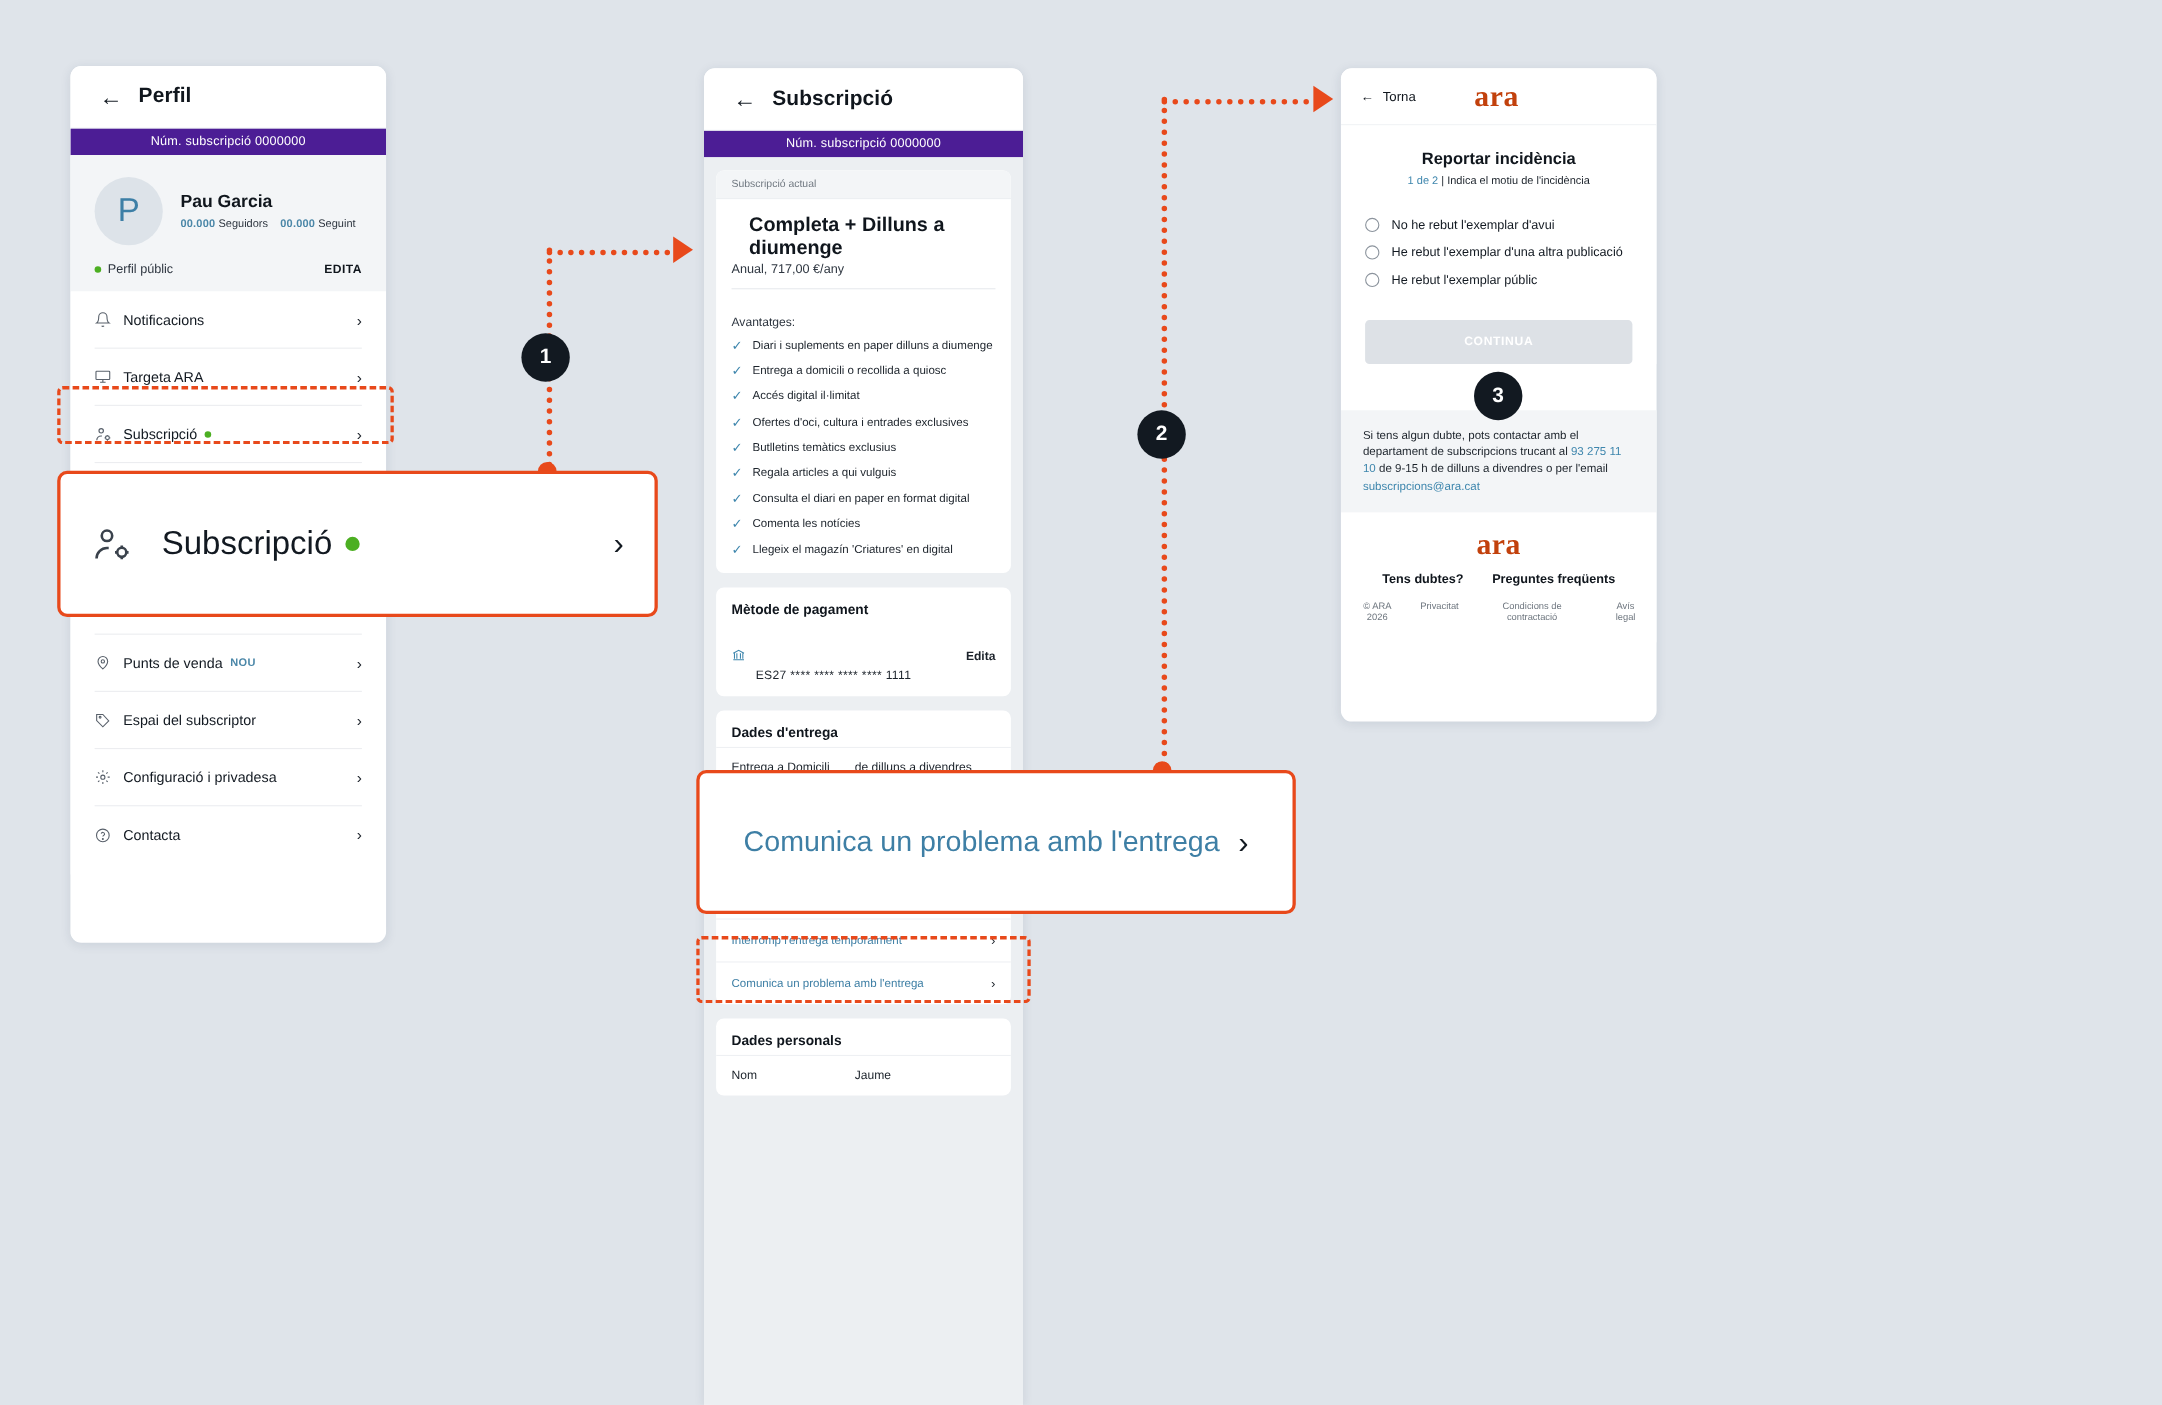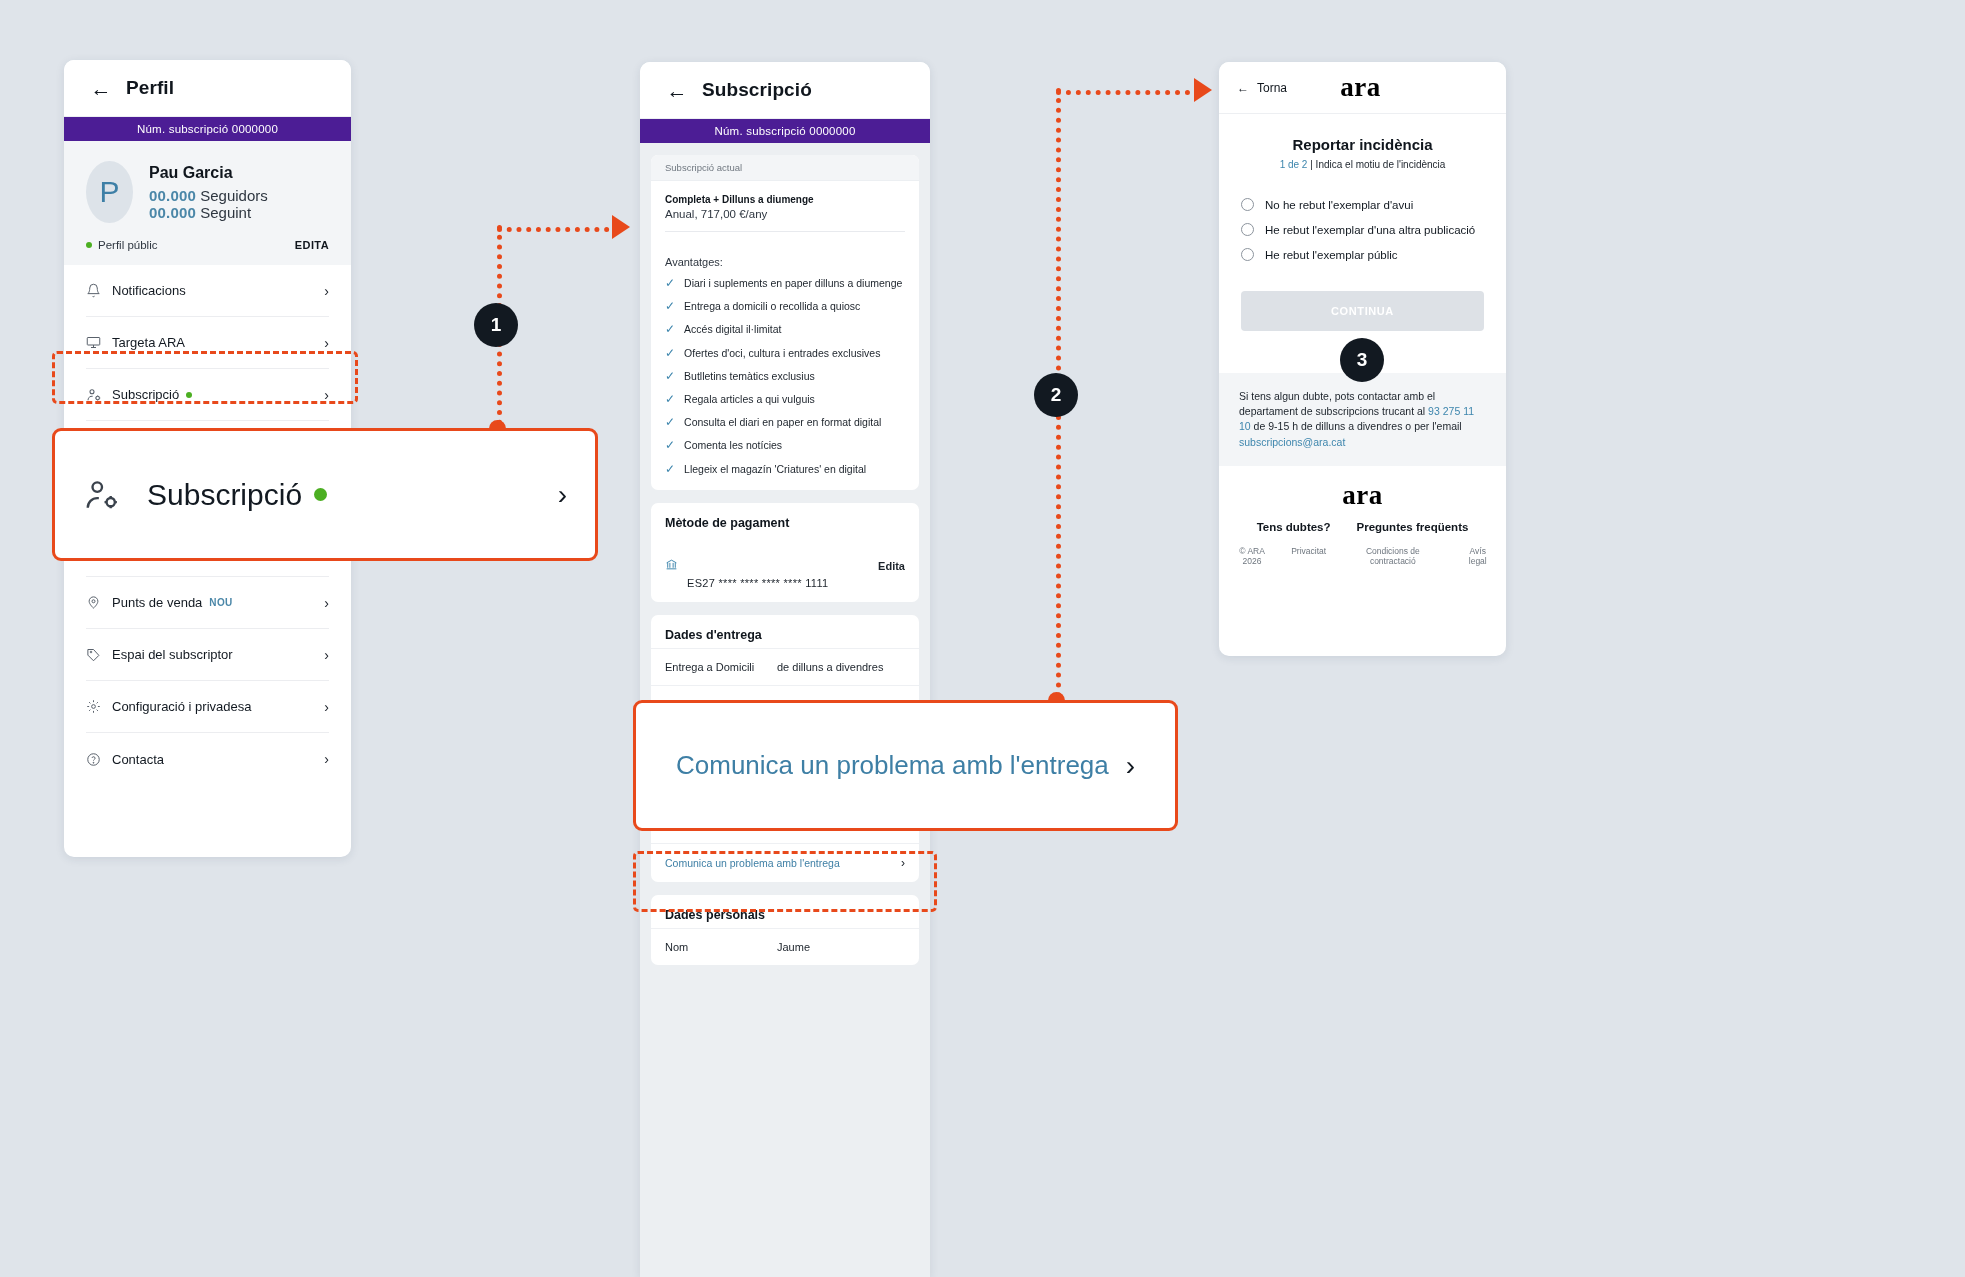--- a/index.html
+++ b/index.html
@@ -46,21 +46,21 @@
     padding: 20px 22px 14px 22px;
   }
   .prof-row { display: flex; align-items: center; gap: 16px; }
   .avatar {
     width: 62px; height: 62px; border-radius: 50%;
     background: #dde3e9;
     display: flex; align-items: center; justify-content: center;
     color: #3d7fa6; font-size: 30px; font-weight: 300;
   }
   .prof-name { font-size: 16px; font-weight: bold; color: #10161d; margin-bottom: 5px; }
-  .prof-stats { font-size: 15px; color: #2e3640; }
+  .prof-stats { font-size: 10px; color: #2e3640; }
   .stat-num { color: #4b87a8; font-weight: bold; letter-spacing: .2px; }
   .prof-foot {
     display: flex; align-items: center; justify-content: space-between;
     margin-top: 16px;
   }
   .pub { font-size: 11.5px; color: #2e3640; display: flex; align-items: center; gap: 6px; }
   .dot-green { width: 6px; height: 6px; border-radius: 50%; background: #4caf22; display: inline-block; }
   .edita { font-size: 11px; font-weight: bold; color: #10161d; letter-spacing: .4px; }
 
   .menu { padding: 0 0 10px 0; background: #fff; }
@@ -80,21 +80,21 @@
 
   
   #panel2 { left: 640px; top: 62px; width: 290px; height: 1215px; border-radius: 10px 10px 0 0; }
   .p2body { background: #eceff2; padding: 12px 11px 0 11px; height: calc(100% - 81px); overflow: hidden; }
   .card { background: #fff; border-radius: 7px; margin-bottom: 13px; overflow: hidden; }
   .card-head {
     background: #f3f5f7; font-size: 9.5px; color: #707880;
     padding: 7px 14px; border-bottom: 1px solid #eceff2;
   }
   .card-pad { padding: 13px 14px; }
-  .plan-name { font-size: 10px; font-weight: bold; color: #10161d; }
+  .plan-name { font-size: 18px; font-weight: bold; color: #10161d; margin-left: 16px; }
   .plan-price { font-size: 11.5px; color: #2e3640; margin-top: 3px; }
   .hr { height: 1px; background: #e8eaee; margin: 11px 0 0 0; }
   .adv-label { font-size: 11px; color: #2e3640; padding: 11px 14px 4px 14px; }
   .adv { display: flex; align-items: flex-start; gap: 9px; padding: 5px 14px; }
   .adv .ck { color: #3e86ad; font-size: 12px; line-height: 1.1; }
   .adv .tx { font-size: 10.5px; color: #1c232b; line-height: 1.25; }
   .sec-title { font-size: 12.5px; font-weight: bold; color: #10161d; }
   .pay-row { display: flex; align-items: center; gap: 9px; margin-top: 14px; }
   .bank-ic { color: #3e86ad; font-size: 13px; }
   .pay-txt { font-size: 11px; color: #1c232b; flex: 1; letter-spacing: .3px; margin-top: 33px; }
@@ -110,21 +110,21 @@
 
   
   #panel3 { left: 1219px; top: 62px; width: 287px; height: 594px; }
   .p3top {
     height: 52px; display: flex; align-items: center;
     padding: 0 18px; border-bottom: 1px solid #edeff2; background: #fff;
   }
   .torna { font-size: 12px; color: #10161d; display: flex; align-items: center; gap: 8px; }
   .ara-logo {
     font-family: "Liberation Serif", serif;
-    font-weight: bold; color: #000000;
+    font-weight: bold; color: #c2410c;
     font-size: 27px; line-height: 1; letter-spacing: .5px;
   }
   .p3mid { padding: 22px 22px 0 22px; text-align: center; background: #fff; }
   .p3-h { font-size: 15px; font-weight: bold; color: #10161d; }
   .p3-sub { font-size: 10px; color: #1c232b; margin-top: 6px; }
   .p3-sub .pg { color: #3e86ad; }
   .opts { margin-top: 22px; text-align: left; }
   .opt { display: flex; align-items: center; gap: 11px; padding: 6px 0; }
   .radio { width: 13px; height: 13px; border: 1.4px solid #8c949d; border-radius: 50%; flex: none; }
   .opt span { font-size: 11.5px; color: #121921; }

